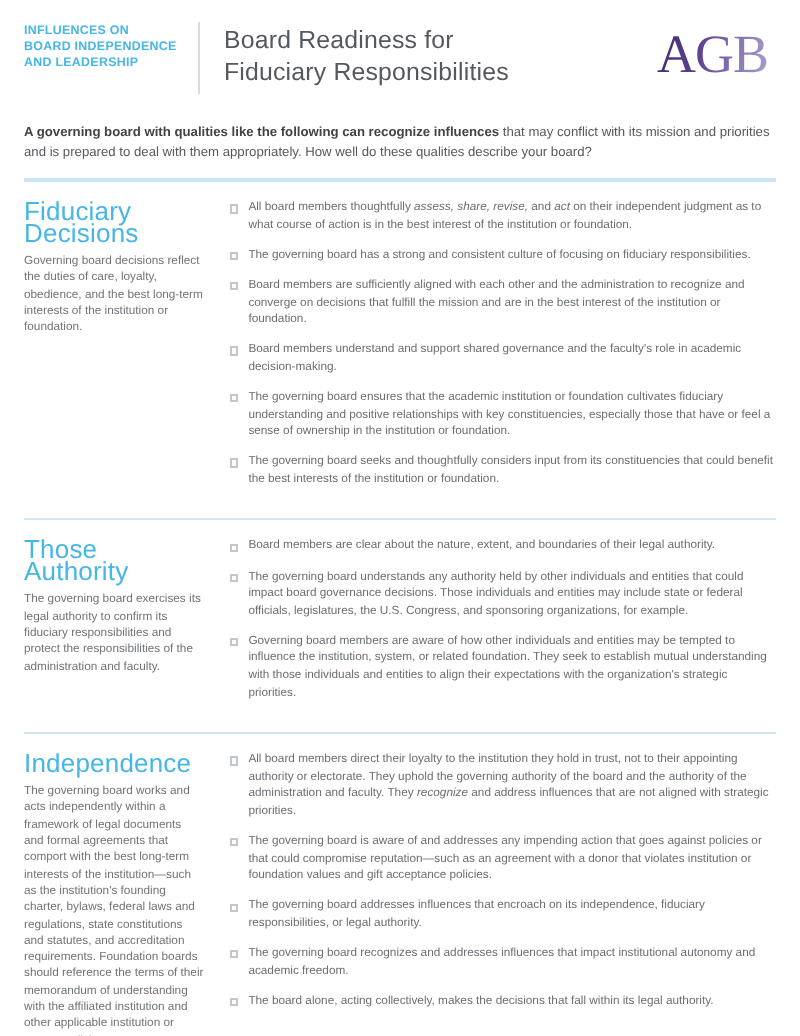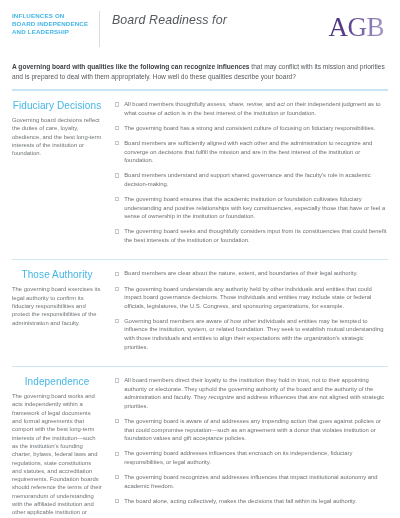--- a/index.html
+++ b/index.html
@@ -46,21 +46,20 @@
     margin: 0 12px 0 4px;
     height: 36px;
   }
   .doc-title {
     flex: 1;
     font-size: 12.4px;
     line-height: 15.5px;
     color: #55595d;
     padding-top: 2px;
     letter-spacing: 0.1px;
-    font-style: italic;
   }
   .logo {
     font-family: Liberation Serif, serif;
     font-size: 27px;
     line-height: 28px;
     letter-spacing: -0.5px;
     padding-top: 2px;
     padding-right: 4px;
     background: linear-gradient(100deg, #3f2a73 0%, #5b3f8e 35%, #8b7bb5 70%, #b4a8cd 100%);
     -webkit-background-clip: text;
@@ -90,26 +89,25 @@
     align-items: flex-start;
     padding-top: 9px;
   }
   .sec-left {
     width: 100px;
     flex: 0 0 100px;
     padding-right: 10px;
     box-sizing: border-box;
   }
   .sec-title {
-    font-size: 10px;
+    font-size: 13px;
     line-height: 11px;
     color: #45b6e6;
     margin-bottom: 5px;
     letter-spacing: 0.1px;
-    text-align: center;
   }
   .sec-desc {
     font-size: 5.9px;
     line-height: 8.3px;
     color: #6f7478;
   }
   .sec-right {
     flex: 1;
     padding-left: 3px;
   }
@@ -144,20 +142,21 @@
 
   <div class="header">
     <div class="kicker">
       <div>INFLUENCES ON</div>
       <div>BOARD INDEPENDENCE</div>
       <div>AND LEADERSHIP</div>
     </div>
     <div class="hdr-rule"></div>
     <div class="doc-title">
       <div>Board Readiness for</div>
+      <div>Fiduciary Responsibilities</div>
     </div>
     <div class="logo">AGB</div>
   </div>
 
   <div class="intro">
     <b>A governing board with qualities like the following can recognize influences</b><span> that may conflict with its mission and priorities and is prepared to deal with them appropriately. How well do these qualities describe your board?</span>
   </div>
 
   <div class="divider"></div>
 

